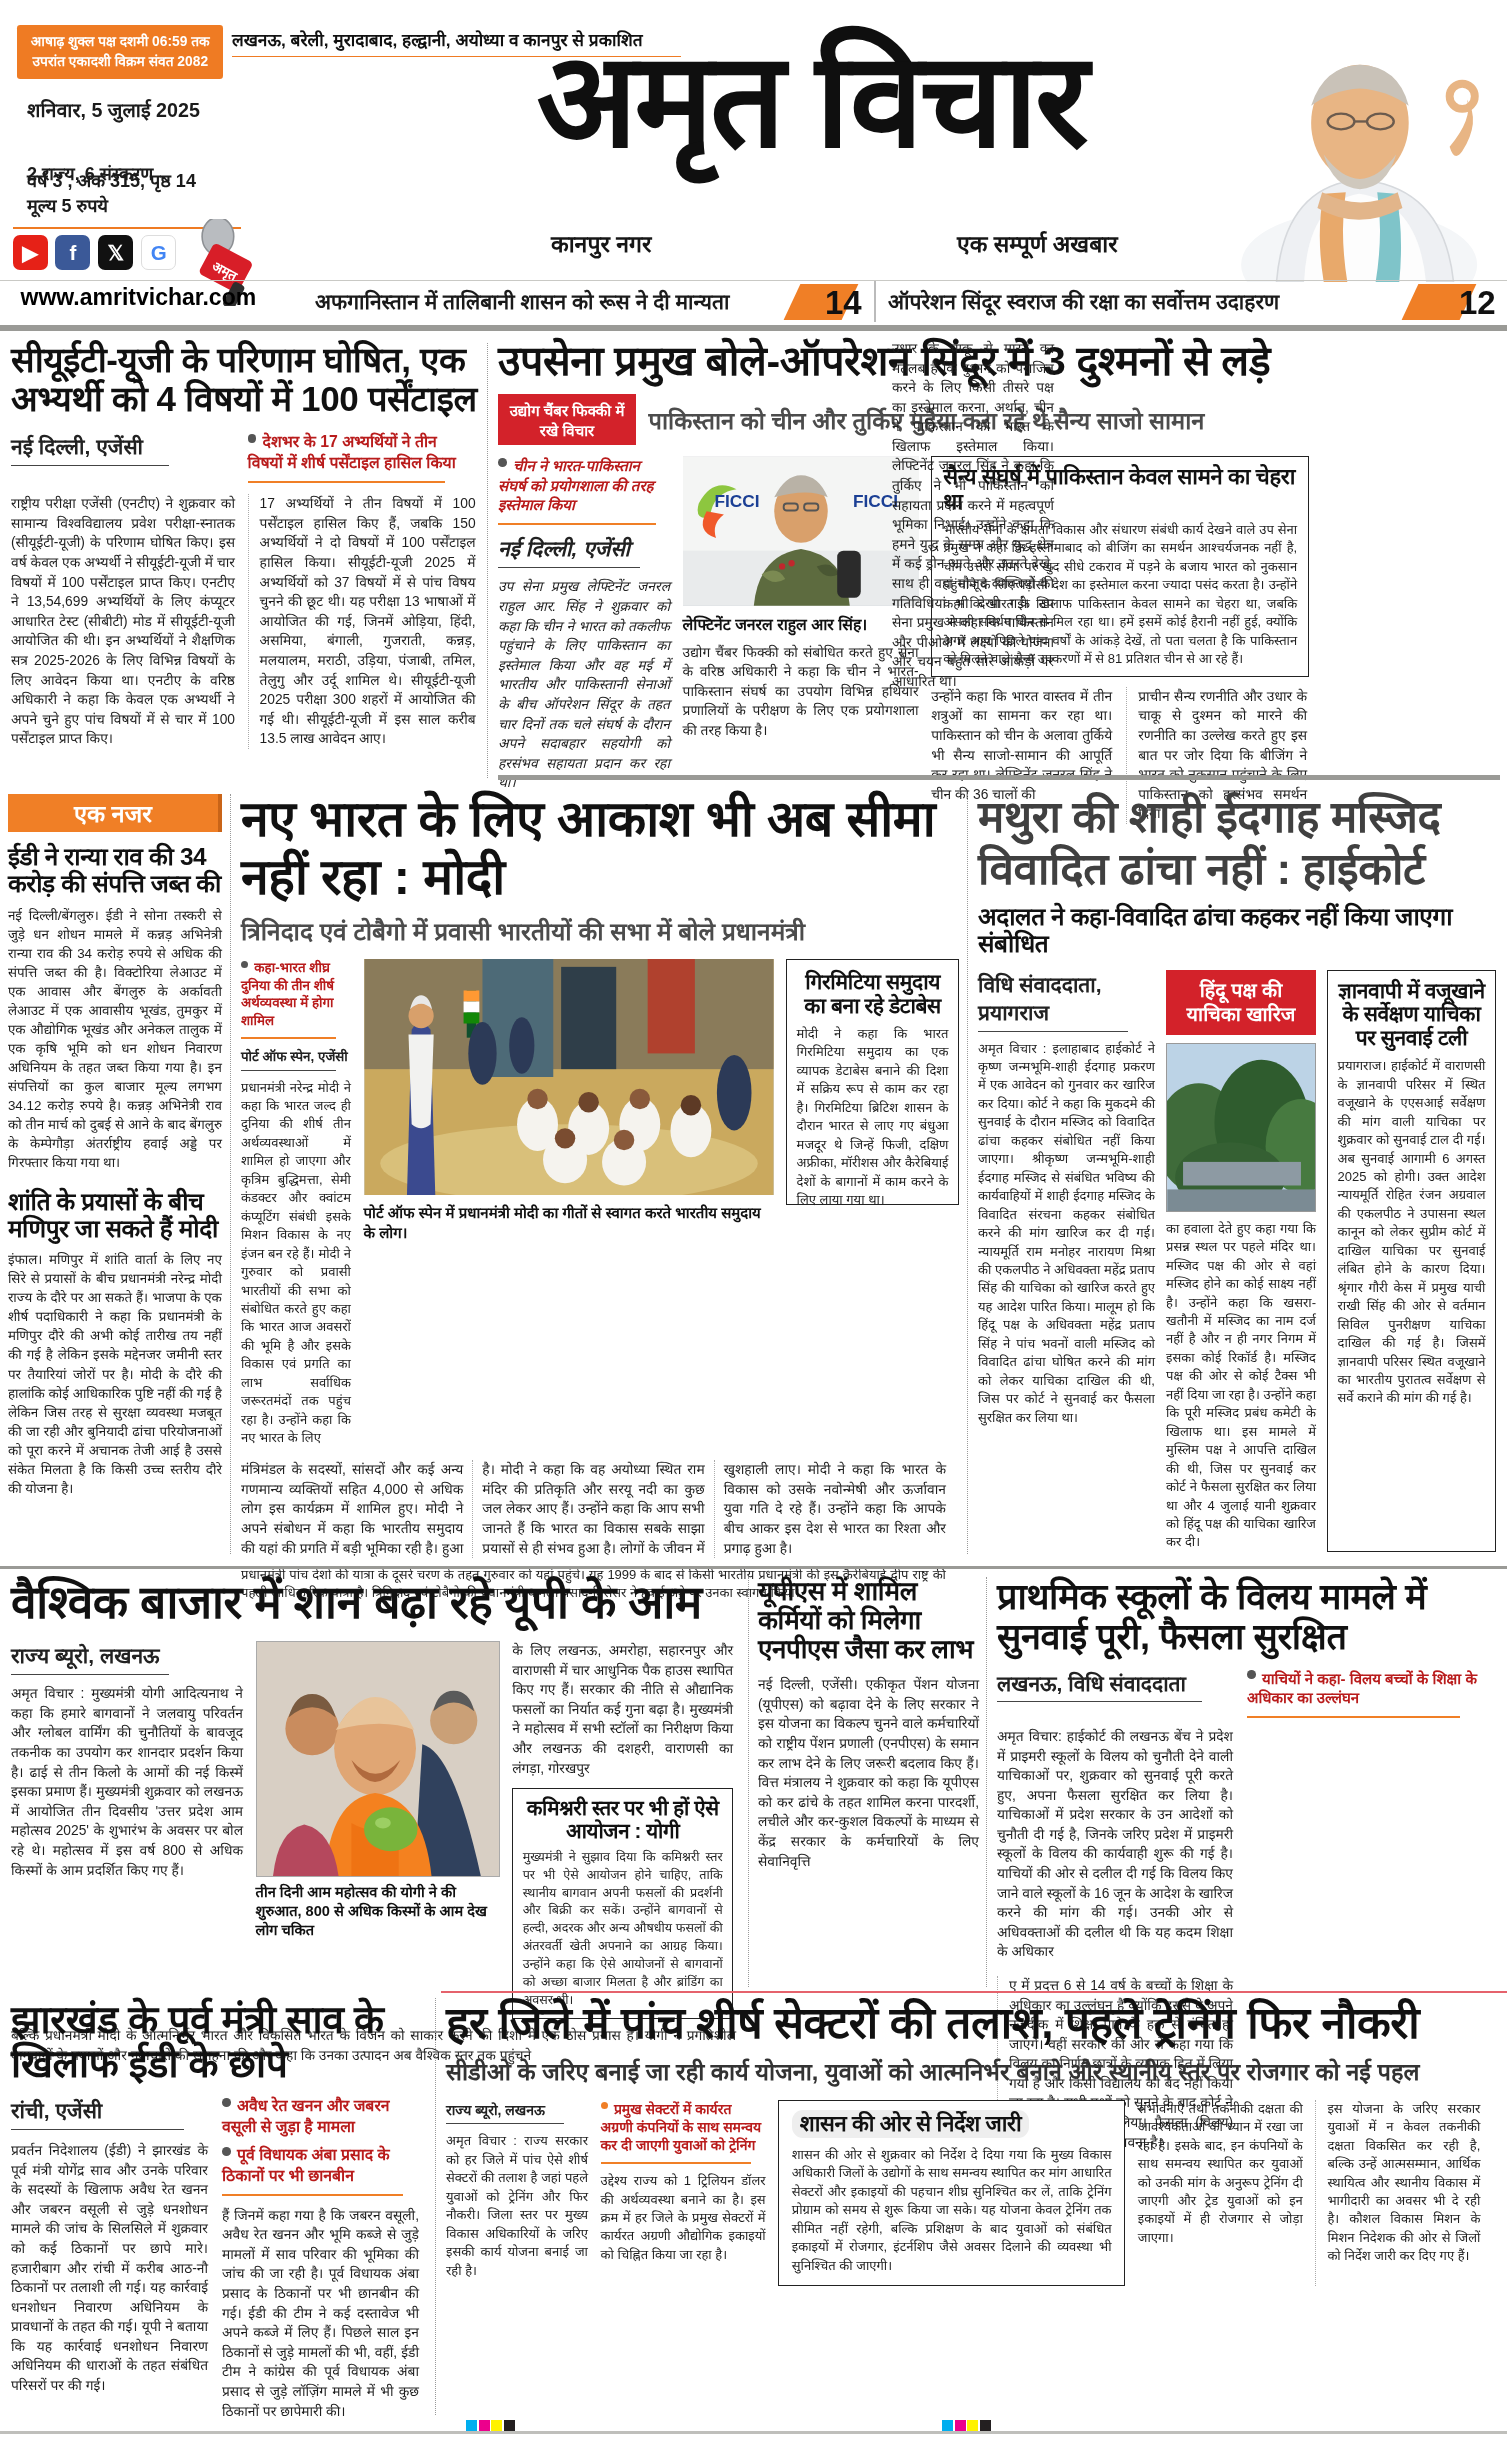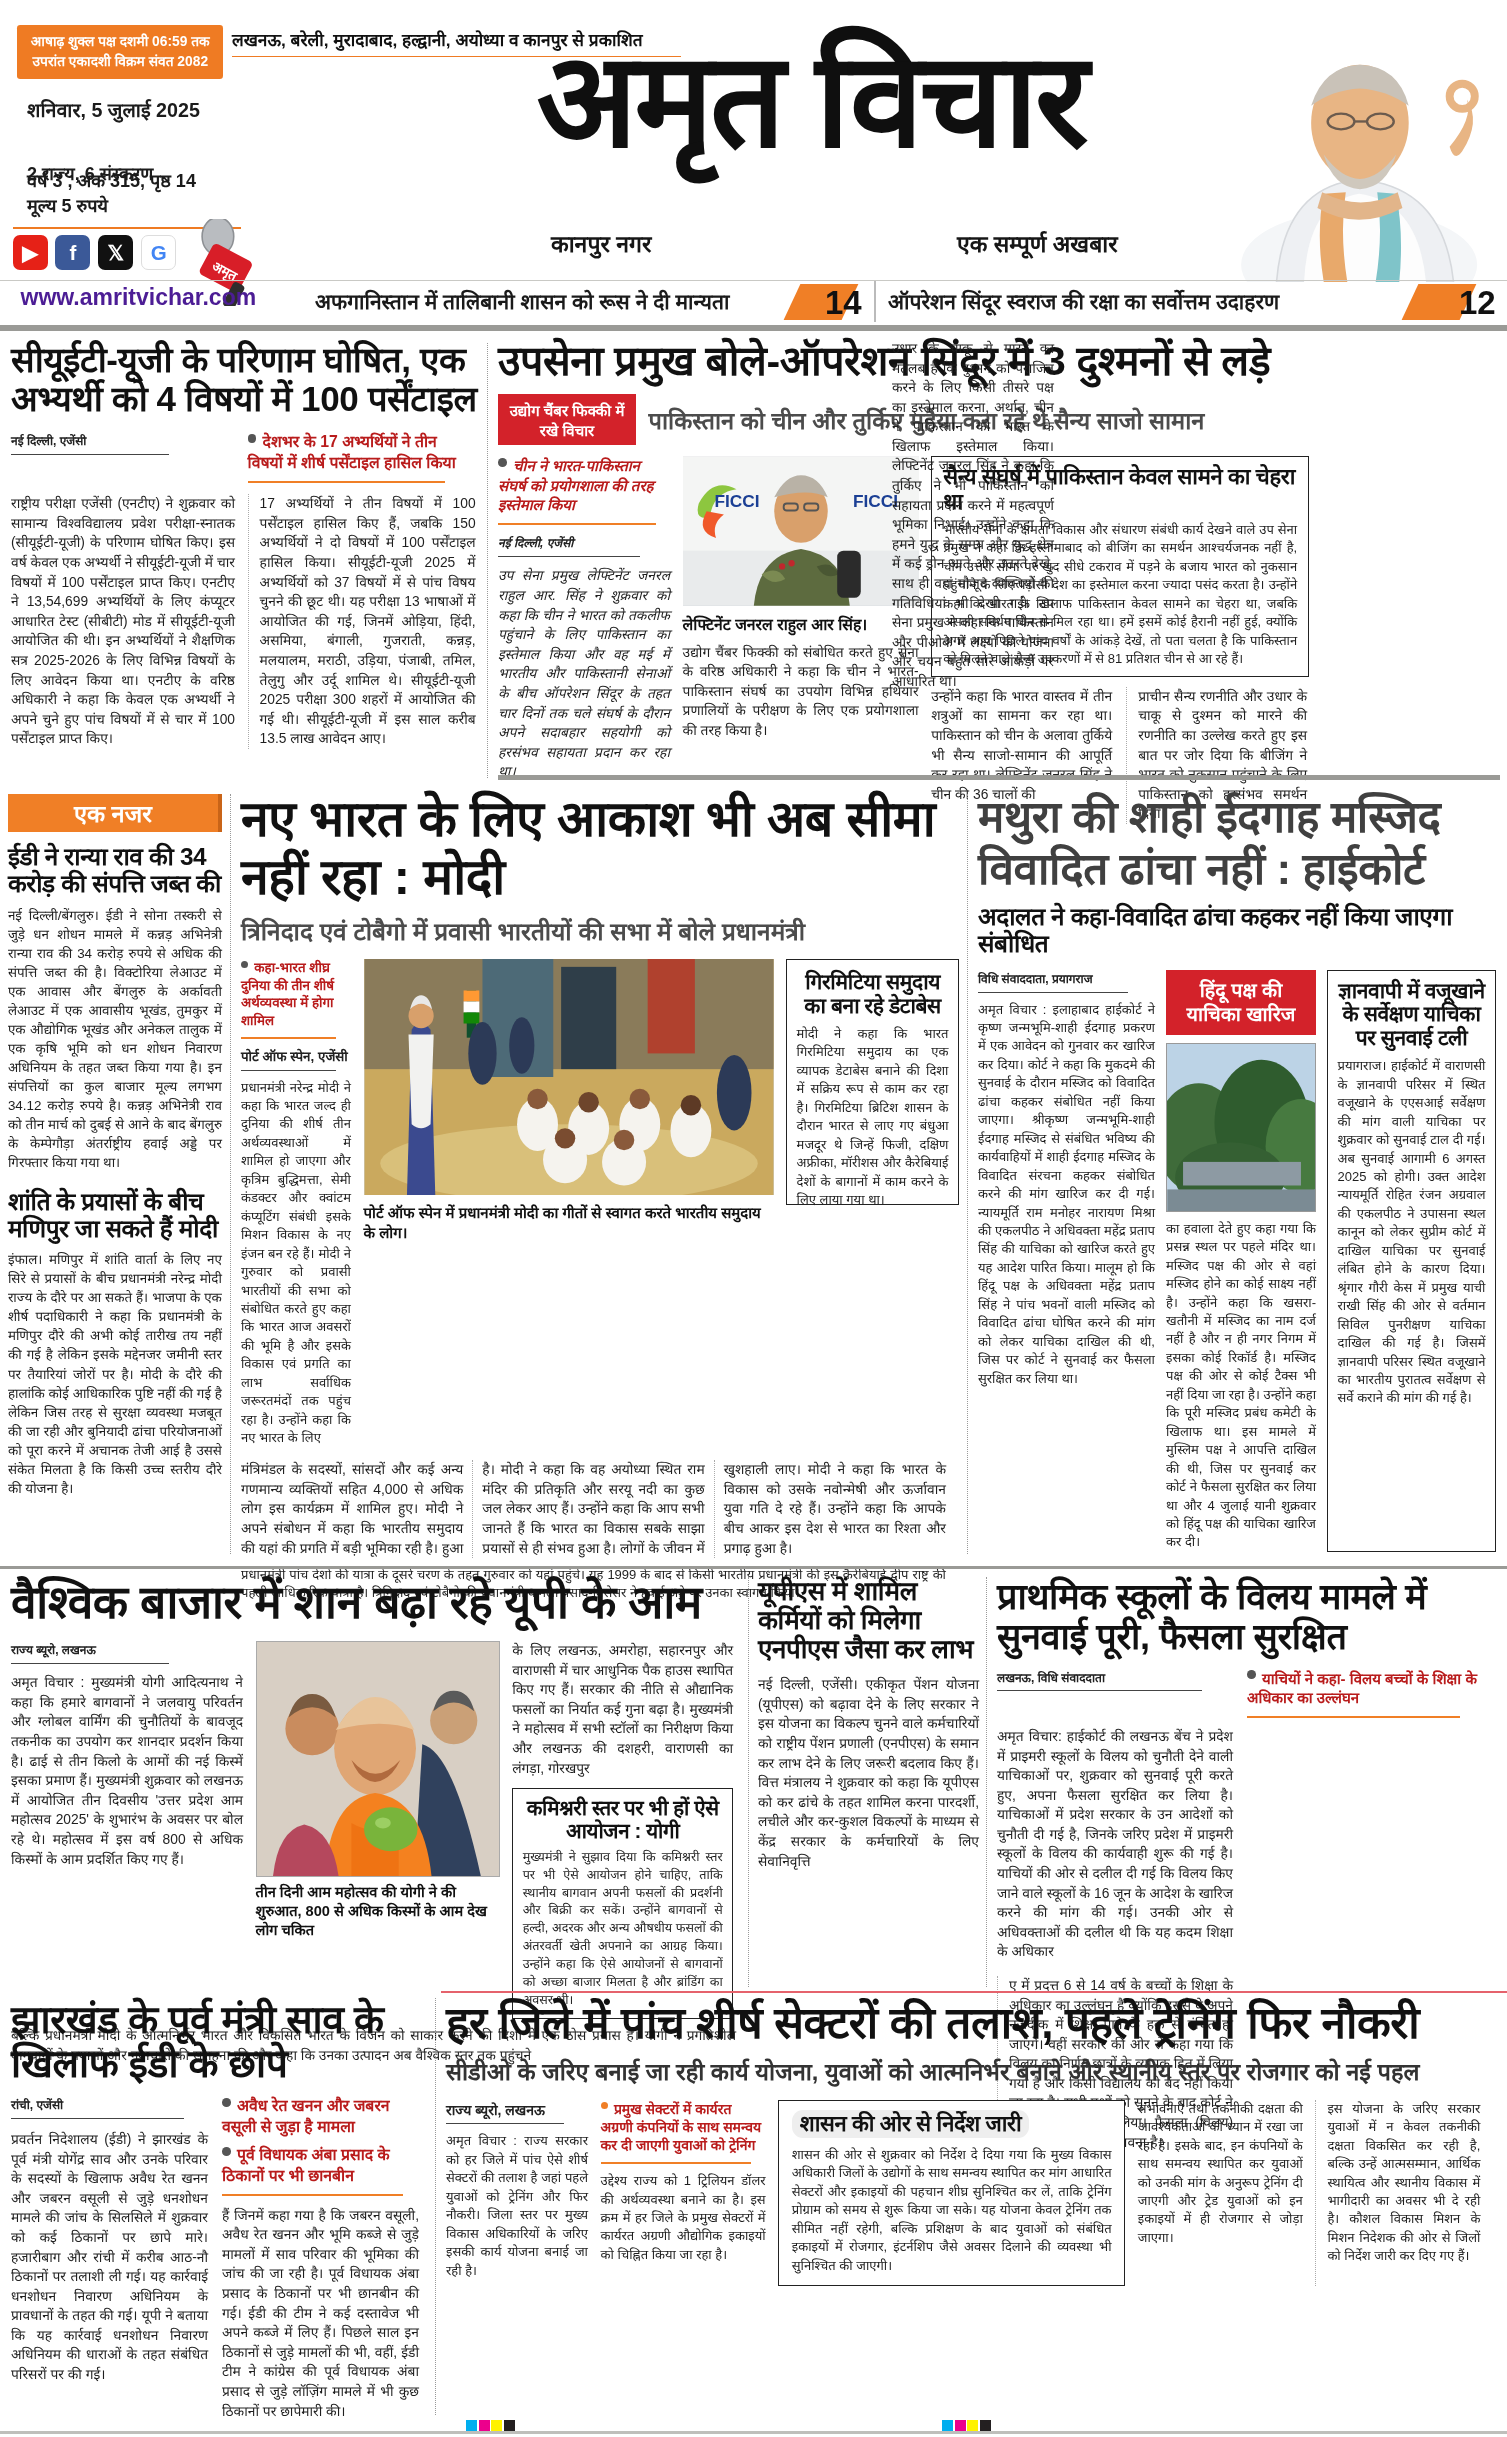--- a/index.html
+++ b/index.html
@@ -6,21 +6,21 @@
   html,body { background:#e8e8e4; }
   body { font-family:"Liberation Sans", sans-serif; }
   #page {
     position:relative; width:1508px; height:2438px; margin:0 auto;
     background:#ffffff; overflow:hidden; color:#1c1c1c;
   }
   .abs { position:absolute; }
   .headline { font-weight:bold; color:#111; line-height:1.12; letter-spacing:-0.4px; }
   .headline-gray { color:#404040; }
   .subhead { font-weight:bold; color:#4c4c4c; }
-  .byline { font-weight:bold; font-size:12px; color:#222; }
+  .byline { font-weight:bold; font-size:21px; color:#222; }
   .byline-rule { border-bottom:1.6px solid #444; width:158px; margin-top:4.7px; }
   .bodytext { font-size:13.8px; line-height:1.42; color:#1f1f1f; text-align:justify; }
   .bodytext.small { font-size:13px; }
   .cols-3 { column-count:3; column-gap:19px; column-rule:0.8px dotted #aaa; }
   .bullet-head { font-weight:bold; font-size:15.8px; line-height:1.3; color:#b91c1c; }
   .bullet-dot { display:inline-block; width:8.7px; height:8.7px; border-radius:50%; background:#555; margin-right:6.3px; vertical-align:4.7px; }
   .orange-rule { border-bottom:2.4px solid #f07f26; margin-top:7.9px; }
   .kicker-red { background:#d3222a; color:#fff; font-weight:bold; text-align:center; }
   .boxed { border:1.6px solid #222; background:#fff; }
   .dotted-v { border-left:0.8px dotted #999; }
@@ -69,21 +69,21 @@
     </div>
 
     <div class="abs" style="left:172px;top:219px;">
       <svg width="95" height="87" viewBox="0 0 120 110">
         <ellipse cx="58" cy="22" rx="20" ry="24" fill="#b9bcc0" stroke="#8d9094" stroke-width="2"></ellipse>
         <rect x="40" y="40" width="56" height="44" rx="6" transform="rotate(28 68 62)" fill="#d81e28"></rect>
         <text x="52" y="72" transform="rotate(28 68 62)" fill="#fff" font-size="17" font-weight="bold" font-family="Liberation Sans, sans-serif">अमृत</text>
         <rect x="70" y="80" width="16" height="34" rx="5" transform="rotate(28 78 97)" fill="#2e2e2e"></rect>
       </svg>
     </div>
-    <div class="abs" style="left:20.5px;top:284px;font-weight:bold;font-size:23px;color:#4c1d95;">www.amritvichar.com</div>
+    <div class="abs" style="left:20.5px;top:284px;font-weight:bold;font-size:23px;color:#000000;">www.amritvichar.com</div>
 
     <div class="abs" style="left:378px;top:31.5px;width:866px;text-align:center;font-weight:bold;font-size:132px;line-height:1.05;color:#0f0f0f;letter-spacing:-3.2px;">अमृत विचार</div>
     <div class="abs" style="left:551px;top:227px;font-weight:bold;font-size:23px;color:#161616;">कानपुर नगर</div>
     <div class="abs" style="left:957px;top:227px;font-weight:bold;font-size:23px;color:#161616;">एक सम्पूर्ण अखबार</div>
 
     <div class="abs" style="left:1229px;top:4.7px;width:276px;height:277px;">
       <svg width="276" height="277" viewBox="0 0 350 352">
         <rect width="350" height="352" fill="#ffffff"></rect>
         <ellipse cx="165" cy="330" rx="150" ry="70" fill="#f4f6f8"></ellipse>
         <path d="M60 352 Q70 230 165 222 Q272 230 285 352 Z" fill="#eef0f3" stroke="#d6d9dd" stroke-width="2"></path>

